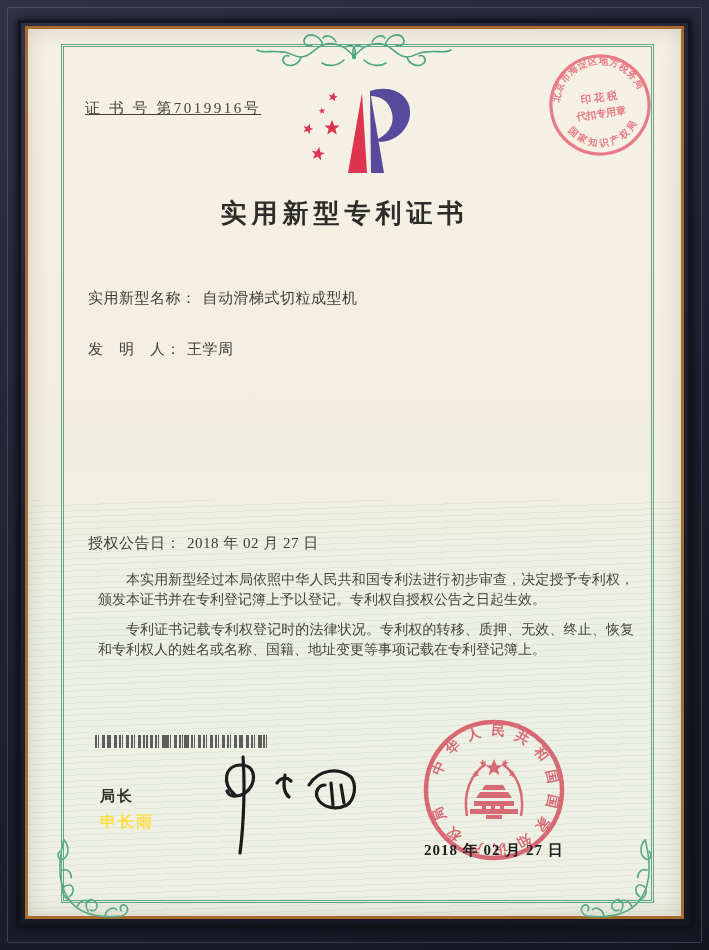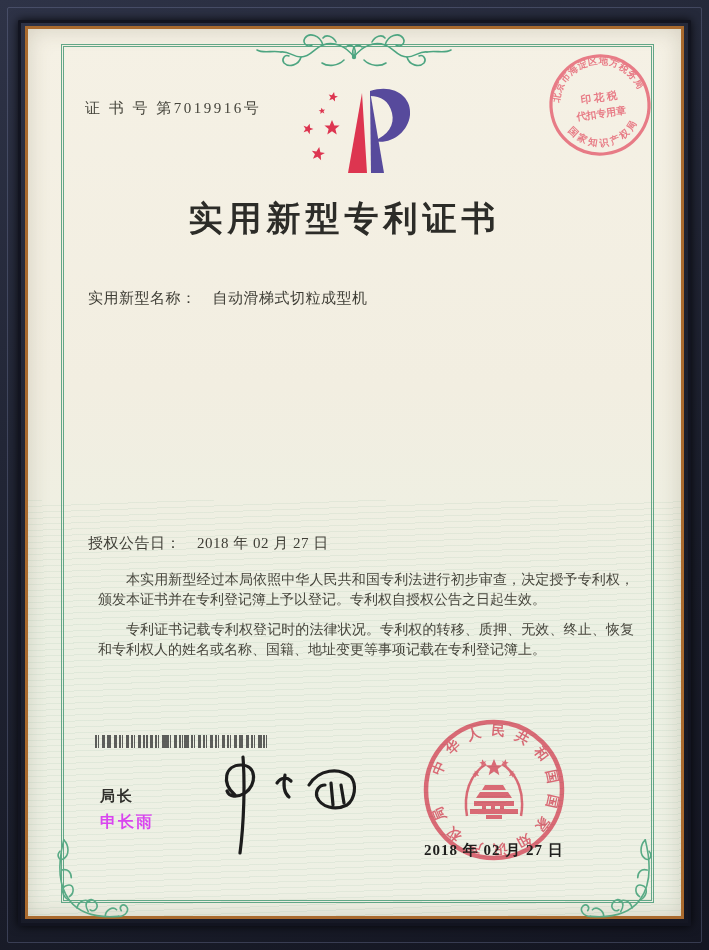--- a/index.html
+++ b/index.html
@@ -19,36 +19,36 @@
   .guilloche{position:absolute;left:28px;right:28px;top:500px;bottom:34px;
          background:repeating-linear-gradient(178deg,rgba(108,162,132,.10) 0 1px,transparent 1px 6px);
          pointer-events:none;}
   
   .gborder{position:absolute;left:61px;top:44px;width:587px;height:853px;
            border:3px double #4a9b78;opacity:.85;}
   .flourish{position:absolute;left:244px;top:26px;}
   .corner-l{position:absolute;left:48px;top:838px;}
   .corner-r{position:absolute;left:571px;top:838px;transform:scaleX(-1);}
   
-  .certno{position:absolute;left:85px;top:99px;font-size:15px;letter-spacing:2.5px;color:#45443b;}
+  .certno{position:absolute;left:85px;top:99px;font-size:15px;letter-spacing:2.5px;color:#45443b;text-decoration:underline;}
   .logo{position:absolute;left:296px;top:83px;}
   .title{position:absolute;left:0;right:20px;top:196px;text-align:center;
-         font-size:34px;font-weight:600;letter-spacing:5px;color:#2c2c28;}
+         font-size:26px;font-weight:600;letter-spacing:5px;color:#2c2c28;}
   .frow{position:absolute;left:88px;font-size:15px;color:#3f3e36;letter-spacing:.5px;white-space:nowrap;}
-  .frow .lab{margin-right:16px;}
+  .frow .lab{margin-right:6px;}
   .bodytext{position:absolute;left:88px;width:556px;top:560px;color:#46453c;}
   .bodytext p{margin:10px;font-size:14px;line-height:20px;text-indent:2em;text-align:justify;}
   .barcode{position:absolute;left:95px;top:735px;width:173px;height:13px;opacity:.8;
      background:
        repeating-linear-gradient(90deg,#3a3a3a 0 2px,transparent 2px 3px,#3a3a3a 3px 4px,transparent 4px 7px,#3a3a3a 7px 10px,transparent 10px 12px),
        repeating-linear-gradient(90deg,transparent 0 13px,#3a3a3a 13px 15px,transparent 15px 19px);}
   .signoff-title{position:absolute;left:100px;top:787px;font-family:Liberation Sans, sans-serif;
          font-size:15px;font-weight:700;color:#30302c;letter-spacing:2px;}
   .signoff-name{position:absolute;left:100px;top:812px;font-family:"Liberation Sans","DejaVu Sans",sans-serif;
-         font-size:16px;font-weight:700;color:#d946ef;letter-spacing:2px;}
+         font-size:16px;font-weight:700;color:#fde047;letter-spacing:2px;}
   .signature{position:absolute;left:205px;top:753px;}
   .issue-date{position:absolute;left:424px;top:841px;font-size:15px;font-weight:700;color:#1e1e1c;
          letter-spacing:1px;z-index:3;}
   .seal-main{position:absolute;left:420px;top:716px;mix-blend-mode:multiply;opacity:.88;z-index:2;}
   .seal-tax{position:absolute;left:546px;top:51px;mix-blend-mode:multiply;opacity:.78;
             transform:rotate(-8deg);z-index:2;}
   .footer{position:absolute;left:0;right:20px;top:877px;text-align:center;font-size:12.5px;
           color:#4a4a42;letter-spacing:2px;}
   svg{display:block;}
 </style>
@@ -130,20 +130,23 @@
         <path d="M74,8 L88,90 L75,90 Z"></path>
         <path d="M74,8 C98,0 116,14 114,32 C112,50 94,62 78,58 C92,52 99,42 96,30 C93,18 85,13 74,13 Z"></path>
       </g>
     </svg>
   </div>
 
   <div class="title">实用新型专利证书</div>
 
   <div class="frow" style="top:289px">
     <span class="lab">实用新型名称：</span><span>自动滑梯式切粒成型机</span>
+  </div>
+  <div class="frow" style="top:340px">
+    <span class="lab">发　明　人：</span><span>王学周</span>
   </div>
   <div class="frow" style="top:534px">
     <span class="lab">授权公告日：</span><span>2018 年 02 月 27 日</span>
   </div>
 
   <div class="bodytext">
     <p>本实用新型经过本局依照中华人民共和国专利法进行初步审查，决定授予专利权，颁发本证书并在专利登记簿上予以登记。专利权自授权公告之日起生效。</p>
     <p>专利证书记载专利权登记时的法律状况。专利权的转移、质押、无效、终止、恢复和专利权人的姓名或名称、国籍、地址变更等事项记载在专利登记簿上。</p>
   </div>
 

